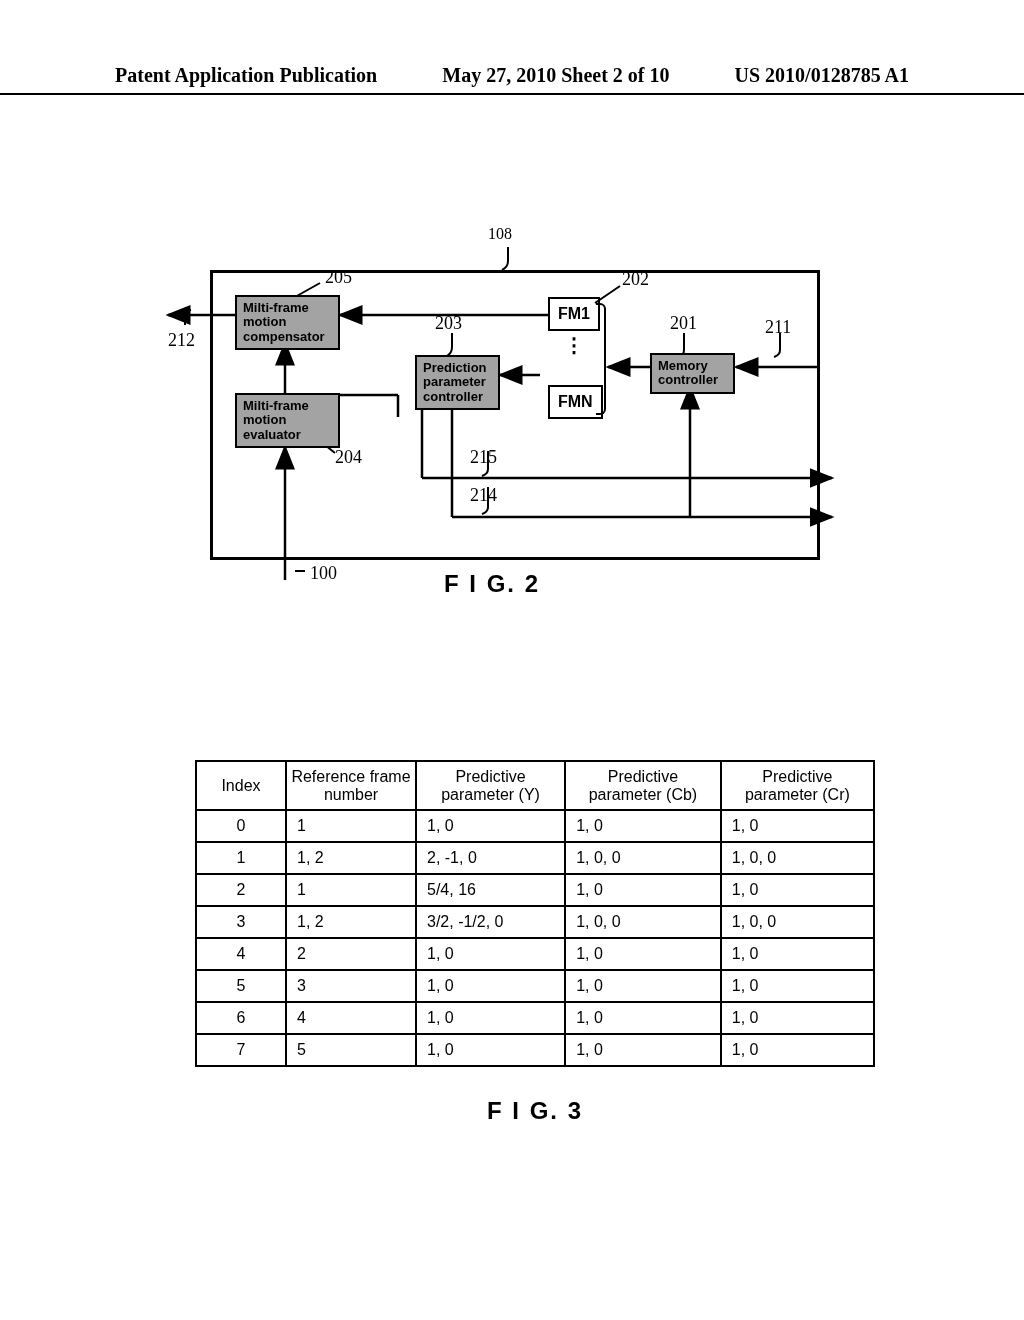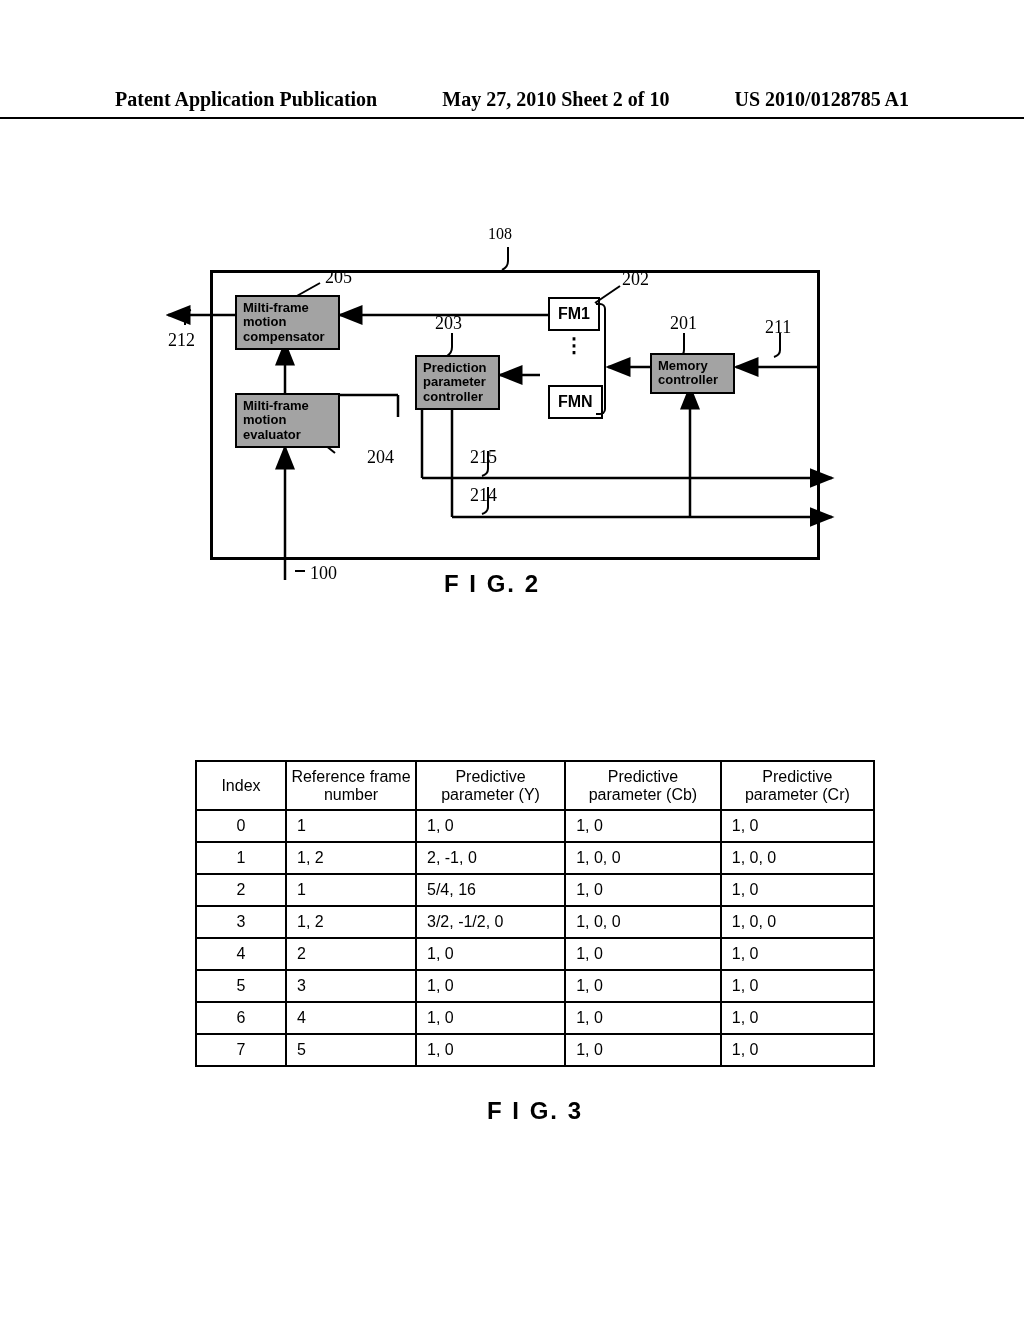--- a/index.html
+++ b/index.html
@@ -6,21 +6,21 @@
   body {
     background: #fff;
     font-family: "Times New Roman", serif;
     width: 1024px;
     height: 1320px;
     position: relative;
     color: #000;
   }
   .header {
     position: absolute;
-    top: 88px;
+    top: 64px;
     left: 0;
     width: 1024px;
     padding: 0 115px 6px 115px;
     border-bottom: 2px solid #000;
     display: flex;
     justify-content: space-between;
     font-size: 20px;
     font-weight: bold;
     gap: 8px;
   }
@@ -230,21 +230,21 @@
   </div>
 
   <div class="curve" style="top:78px; left:436px; height:112px;"></div>
 
   <div class="lead" style="top:42px; left:165px;">205</div>
   <div class="lead" style="top:44px; left:462px;">202</div>
   <div class="lead" style="top:105px; left:8px;">212</div>
   <div class="lead" style="top:88px; left:275px;">203</div>
   <div class="lead" style="top:88px; left:510px;">201</div>
   <div class="lead" style="top:92px; left:605px;">211</div>
-  <div class="lead" style="top:222px; left:175px;margin-left:32px;">204</div>
+  <div class="lead" style="top:222px; left:175px;">204</div>
   <div class="lead" style="top:222px; left:310px;">215</div>
   <div class="lead" style="top:260px; left:310px;">214</div>
   <div class="lead" style="top:338px; left:150px;">100</div>
 
   <div class="fig-label" style="top:345px; left:284px;">F I G. 2</div>
 </div>
 
 <div class="tbl-wrap">
   <table>
     <thead>

